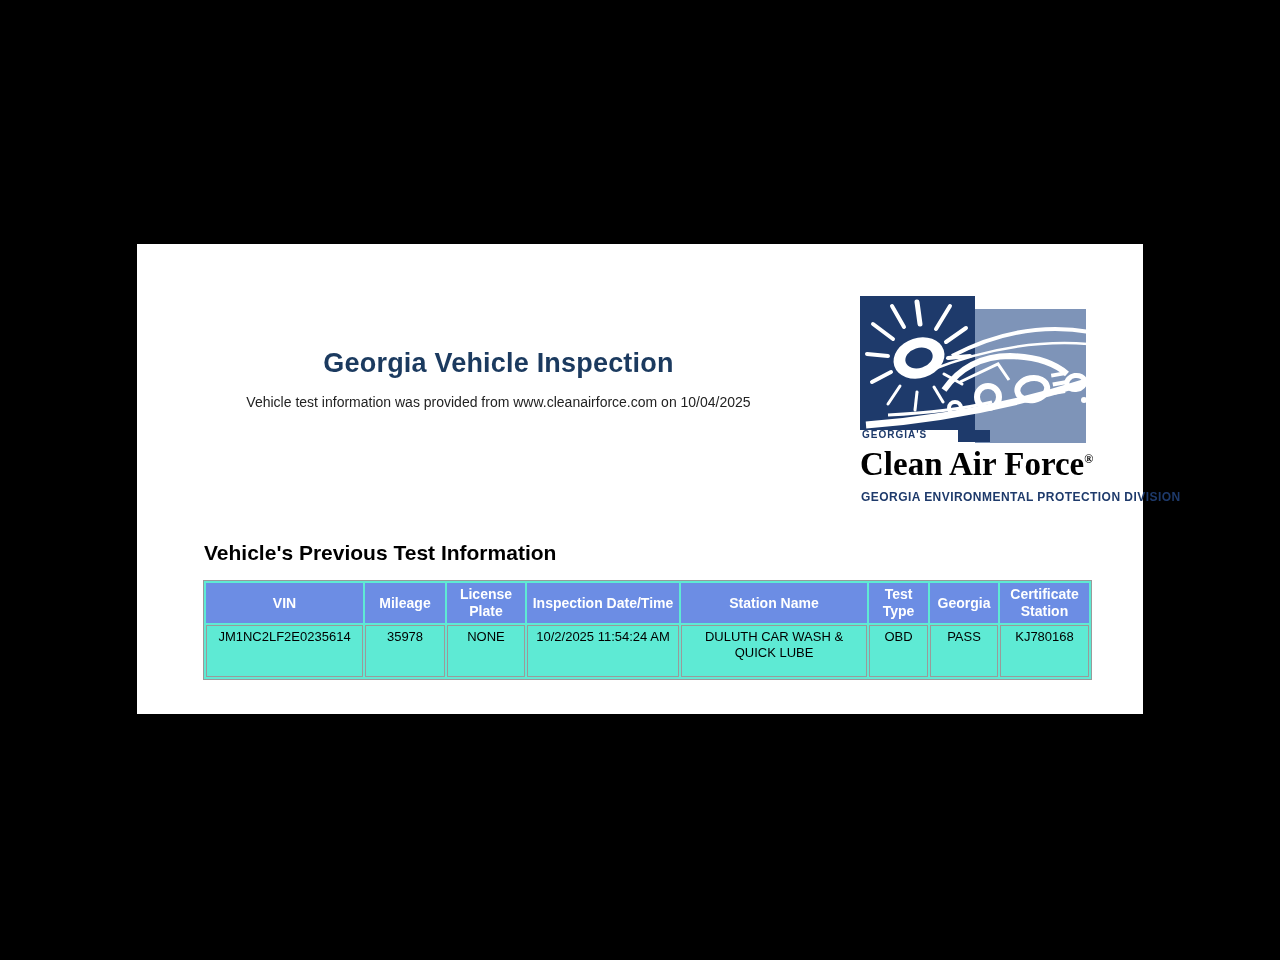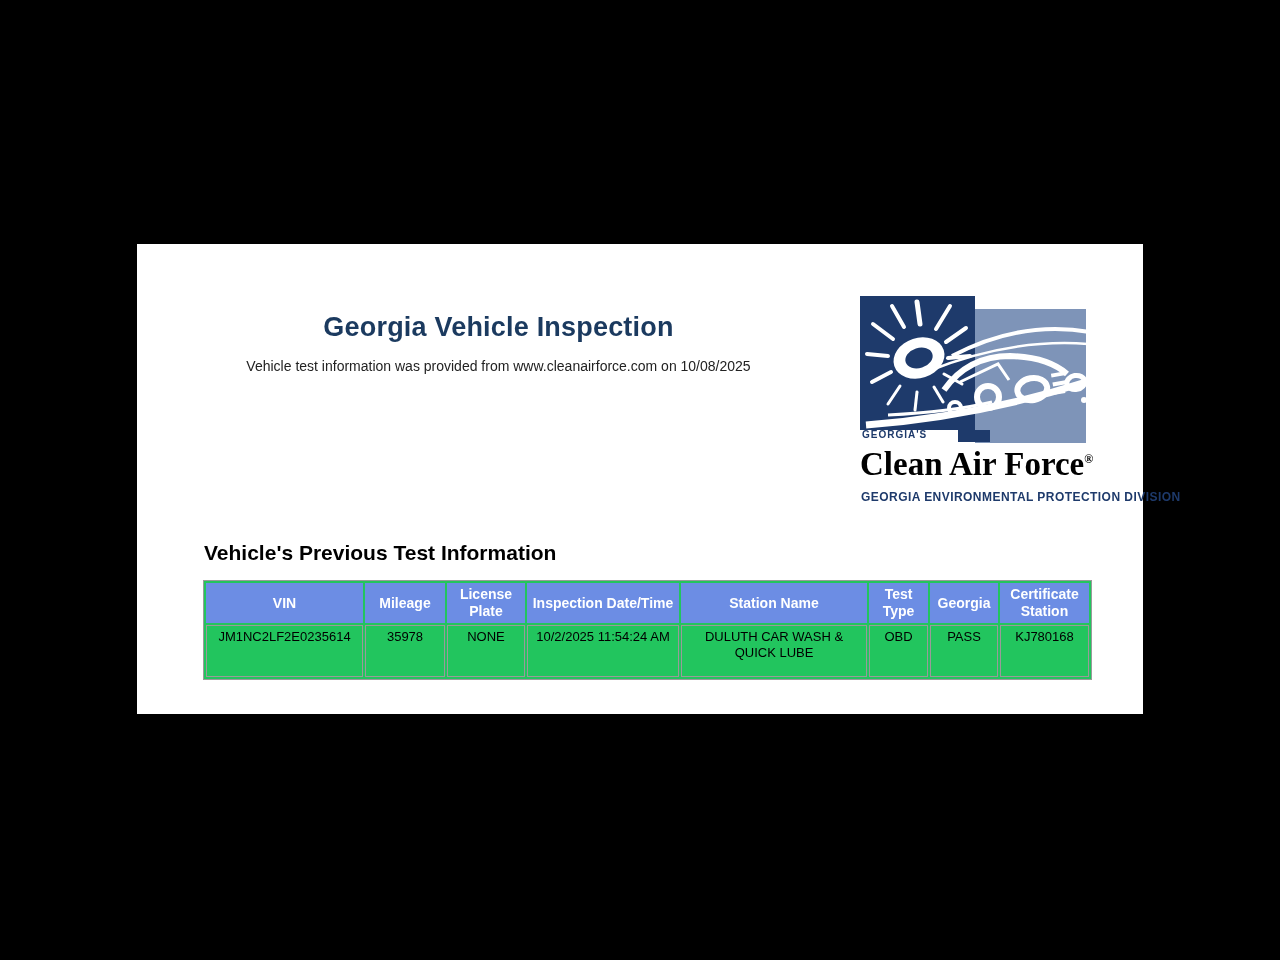--- a/index.html
+++ b/index.html
@@ -14,21 +14,21 @@
   }
 
   
   .title-block {
     position: absolute;
     left: 0; top: 0;
     width: 723px;
     text-align: center;
   }
   .page-title {
-    margin-top: 68px;
+    margin-top: 104px;
     font-size: 27px;
     font-weight: bold;
     color: #1b3a5f;
     letter-spacing: 0.2px;
   }
   .page-subtitle {
     margin-top: 15px;
     font-size: 14px;
     color: #222222;
   }
@@ -79,21 +79,21 @@
   }
 
   
   .table-wrap { position: absolute; left: 66px; top: 336px; }
   table.test-table {
     table-layout: fixed;
     width: 871px;
     border-collapse: separate;
     border-spacing: 2px;
     border: 1px solid #9a9a9a;
-    background: #22c55e;
+    background: #5eead4;
   }
   table.test-table th {
     background: #6c8de4;
     color: #ffffff;
     font-size: 14px;
     font-weight: bold;
     line-height: 17px;
     text-align: center;
     vertical-align: middle;
     padding: 3px 2px;
@@ -112,21 +112,21 @@
     overflow: hidden;
   }
 </style>
 </head>
 <body>
 
 <div class="sheet">
 
   <div class="title-block">
     <div class="page-title">Georgia Vehicle Inspection</div>
-    <div class="page-subtitle">Vehicle test information was provided from www.cleanairforce.com on 10/08/2025</div>
+    <div class="page-subtitle">Vehicle test information was provided from www.cleanairforce.com on 10/04/2025</div>
   </div>
 
   <div class="logo">
     <svg width="232" height="150" viewBox="0 0 232 150">
 
       <rect x="0" y="2" width="115" height="134" fill="#1e3a6b"></rect>
 
       <rect x="115" y="15" width="111" height="134" fill="#7e94b8"></rect>
 
       <g stroke="#ffffff" stroke-linecap="round">

